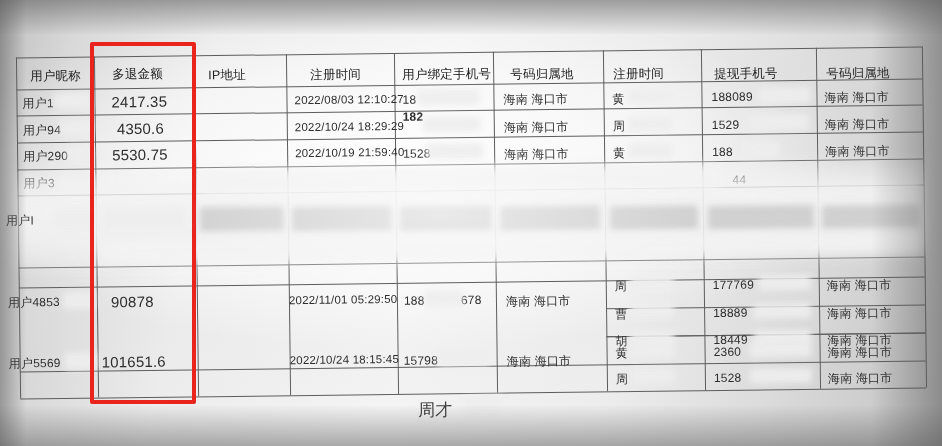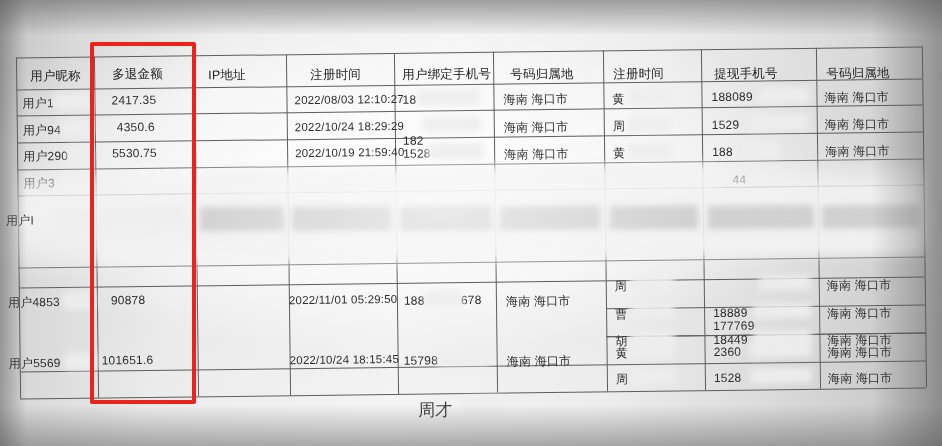--- a/index.html
+++ b/index.html
@@ -67,21 +67,21 @@
     font-size: 12px;
     color: #2e2e2e;
     white-space: nowrap;
     letter-spacing: 0.2px;
   }
   .cell.hdr {
     font-size: 12.5px;
     color: #222;
   }
   .cell.num {
-    font-size: 12px;
+    font-size: 15px;
   }
   .cell.ts {
     font-size: 11.5px;
   }
 
   
   .blur {
     position: absolute;
     background: rgba(238,238,238,0.92);
     filter: blur(3px);
@@ -175,21 +175,21 @@
     <div class="cell" style="left:614px; top:93px;">黄</div>
     <div class="blur" style="left:629px; top:90px; width:46px; height:16px;"></div>
     <div class="cell" style="left:713px; top:93px;">188089</div>
     <div class="blur" style="left:760px; top:91px; width:52px; height:16px;"></div>
     <div class="cell" style="left:826px; top:94px;">海南  海口市</div>
 
     <div class="cell" style="left:24px; top:117px;">用户94</div>
     <div class="blur" style="left:62px; top:115px; width:32px; height:16px;"></div>
     <div class="cell num" style="left:118px; top:116px;">4350.6</div>
     <div class="cell ts" style="left:296px; top:119px;">2022/10/24 18:29:29</div>
-    <div class="cell" style="left:404px; top:133px;">182</div>
+    <div class="cell" style="left:404px; top:109px;font-weight:bold;">182</div>
     <div class="blur" style="left:424px; top:116px; width:58px; height:16px;"></div>
     <div class="cell" style="left:505px; top:120px;">海南  海口市</div>
     <div class="cell" style="left:614px; top:120px;">周</div>
     <div class="blur" style="left:629px; top:118px; width:44px; height:16px;"></div>
     <div class="cell" style="left:713px; top:121px;text-align:right;">1529</div>
     <div class="blur" style="left:750px; top:118px; width:60px; height:16px;"></div>
     <div class="cell" style="left:826px; top:121px;">海南  海口市</div>
 
     <div class="cell" style="left:24px; top:143px;">用户290</div>
     <div class="blur" style="left:68px; top:141px; width:26px; height:16px;"></div>
@@ -232,21 +232,21 @@
     <div class="blur" style="left:424px; top:290px; width:38px; height:16px;"></div>
     <div class="cell" style="left:505px; top:294px;">海南  海口市</div>
 
     <div class="cell" style="left:614px; top:280px;">周</div>
     <div class="blur" style="left:629px; top:278px; width:44px; height:15px;"></div>
     <div class="cell" style="left:614px; top:308px;">曹</div>
     <div class="blur" style="left:629px; top:306px; width:44px; height:15px;"></div>
     <div class="cell" style="left:614px; top:335px;">胡</div>
     <div class="blur" style="left:629px; top:333px; width:44px; height:15px;"></div>
 
-    <div class="cell" style="left:712px; top:281px;margin-top:41px;">177769</div>
+    <div class="cell" style="left:712px; top:281px;">177769</div>
     <div class="blur" style="left:758px; top:279px; width:52px; height:15px;"></div>
     <div class="cell" style="left:712px; top:309px;">18889</div>
     <div class="blur" style="left:752px; top:307px; width:58px; height:15px;"></div>
     <div class="cell" style="left:712px; top:336px;">18449</div>
     <div class="blur" style="left:752px; top:334px; width:58px; height:15px;"></div>
 
     <div class="cell" style="left:826px; top:282px;">海南  海口市</div>
     <div class="cell" style="left:826px; top:310px;">海南  海口市</div>
     <div class="cell" style="left:826px; top:337px;">海南  海口市</div>
 

